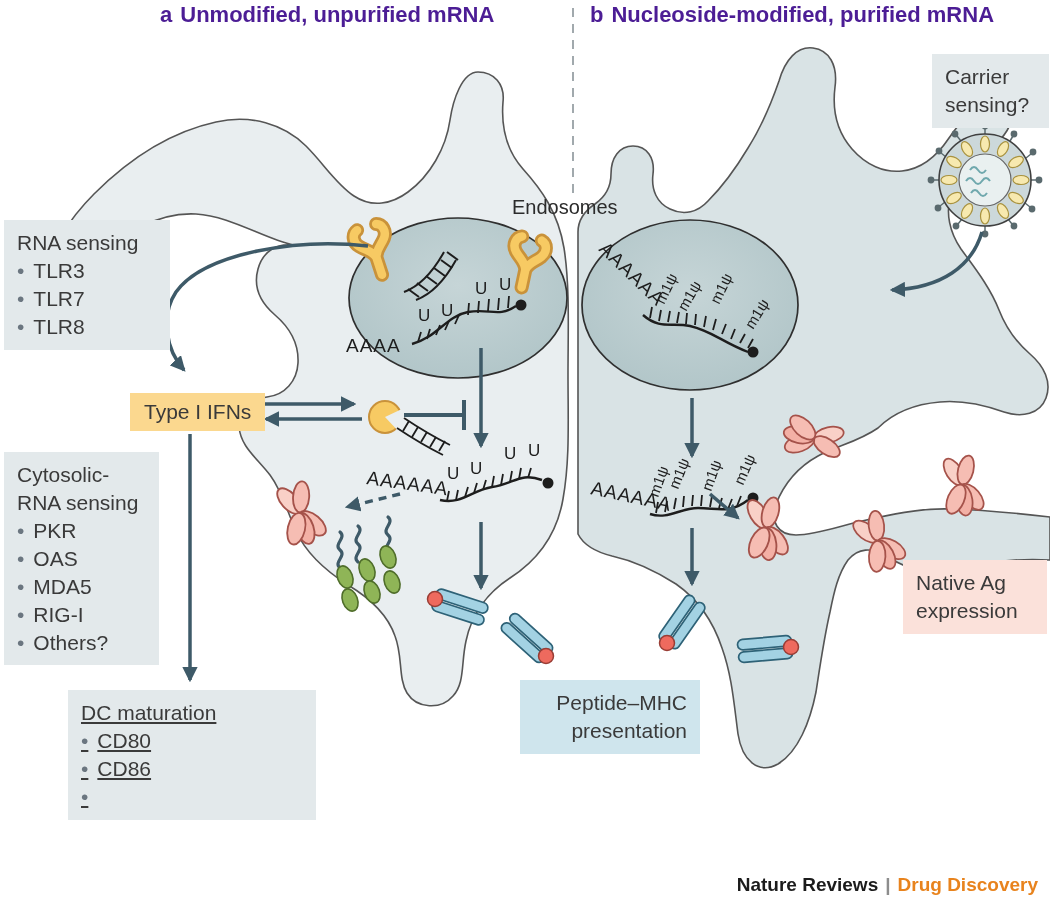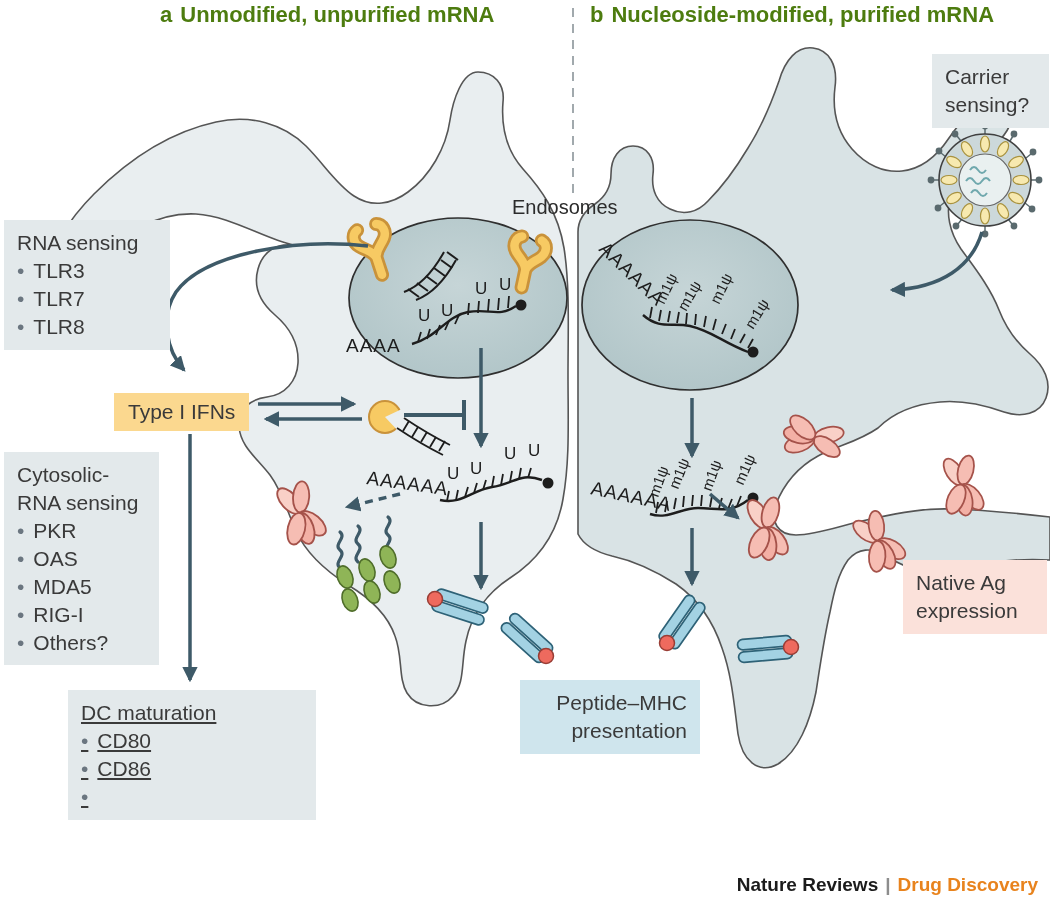--- a/index.html
+++ b/index.html
@@ -1,19 +1,19 @@
 <!DOCTYPE html>
 <html><head>
 <meta charset="utf-8">
 <style>
   html,body{margin:0;padding:0;background:#fff;}
   .fig{position:relative;width:1050px;height:910px;background:#ffffff;
        font-family:"Liberation Sans",sans-serif;overflow:hidden;}
   svg{position:absolute;left:0;top:0;font-family:"Liberation Sans",sans-serif;}
-  .ttl{position:absolute;top:2px;font-size:22px;font-weight:bold;color:#4d7c0f;white-space:nowrap;}
+  .ttl{position:absolute;top:2px;font-size:22px;font-weight:bold;color:#4c1d95;white-space:nowrap;}
   .ttl .ltr{margin-right:8px;}
   .box{position:absolute;color:#3a3a3a;font-size:21px;line-height:1.33;padding:9px 13px;box-sizing:border-box;}
   .gray{background:#e3e9eb;}
   .orange{background:#fbd88f;}
   .blue{background:#cfe5ed;text-align:right;}
   .pink{background:#fbe1da;}
   .li{display:flex;gap:9px;align-items:baseline;}
   .blt{color:#6b7680;}
   .footer{position:absolute;left:0;right:12px;top:874px;text-align:right;
           font-size:19px;font-weight:bold;color:#1b1b1b;}
@@ -278,21 +278,21 @@
     <div class="li">
         <span class="blt">•</span>
         <span>TLR7</span>
       </div>
     <div class="li">
         <span class="blt">•</span>
         <span>TLR8</span>
       </div>
   </div>
 
-  <div class="box orange" style="left:114px;top:393px;padding:5px 14px;">
+  <div class="box orange" style="left:130px;top:393px;padding:5px 14px;">
     <span>Type I IFNs</span>
   </div>
 
   <div class="box gray" style="left:4px;top:452px;width:155px;">
     <div>Cytosolic-</div>
     <div>RNA sensing</div>
     <div class="li">
         <span class="blt">•</span>
         <span>PKR</span>
       </div>

